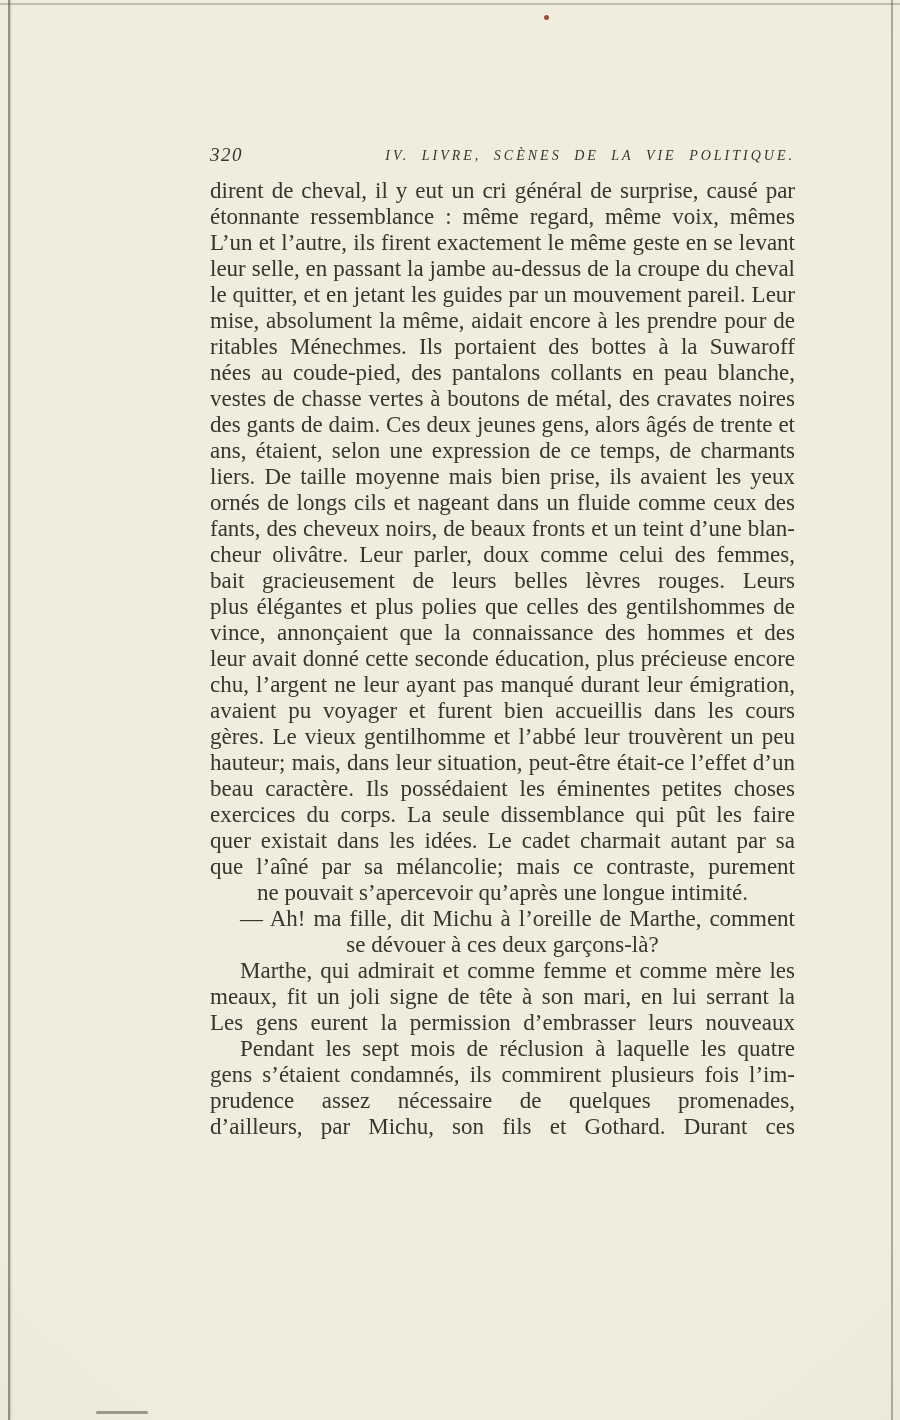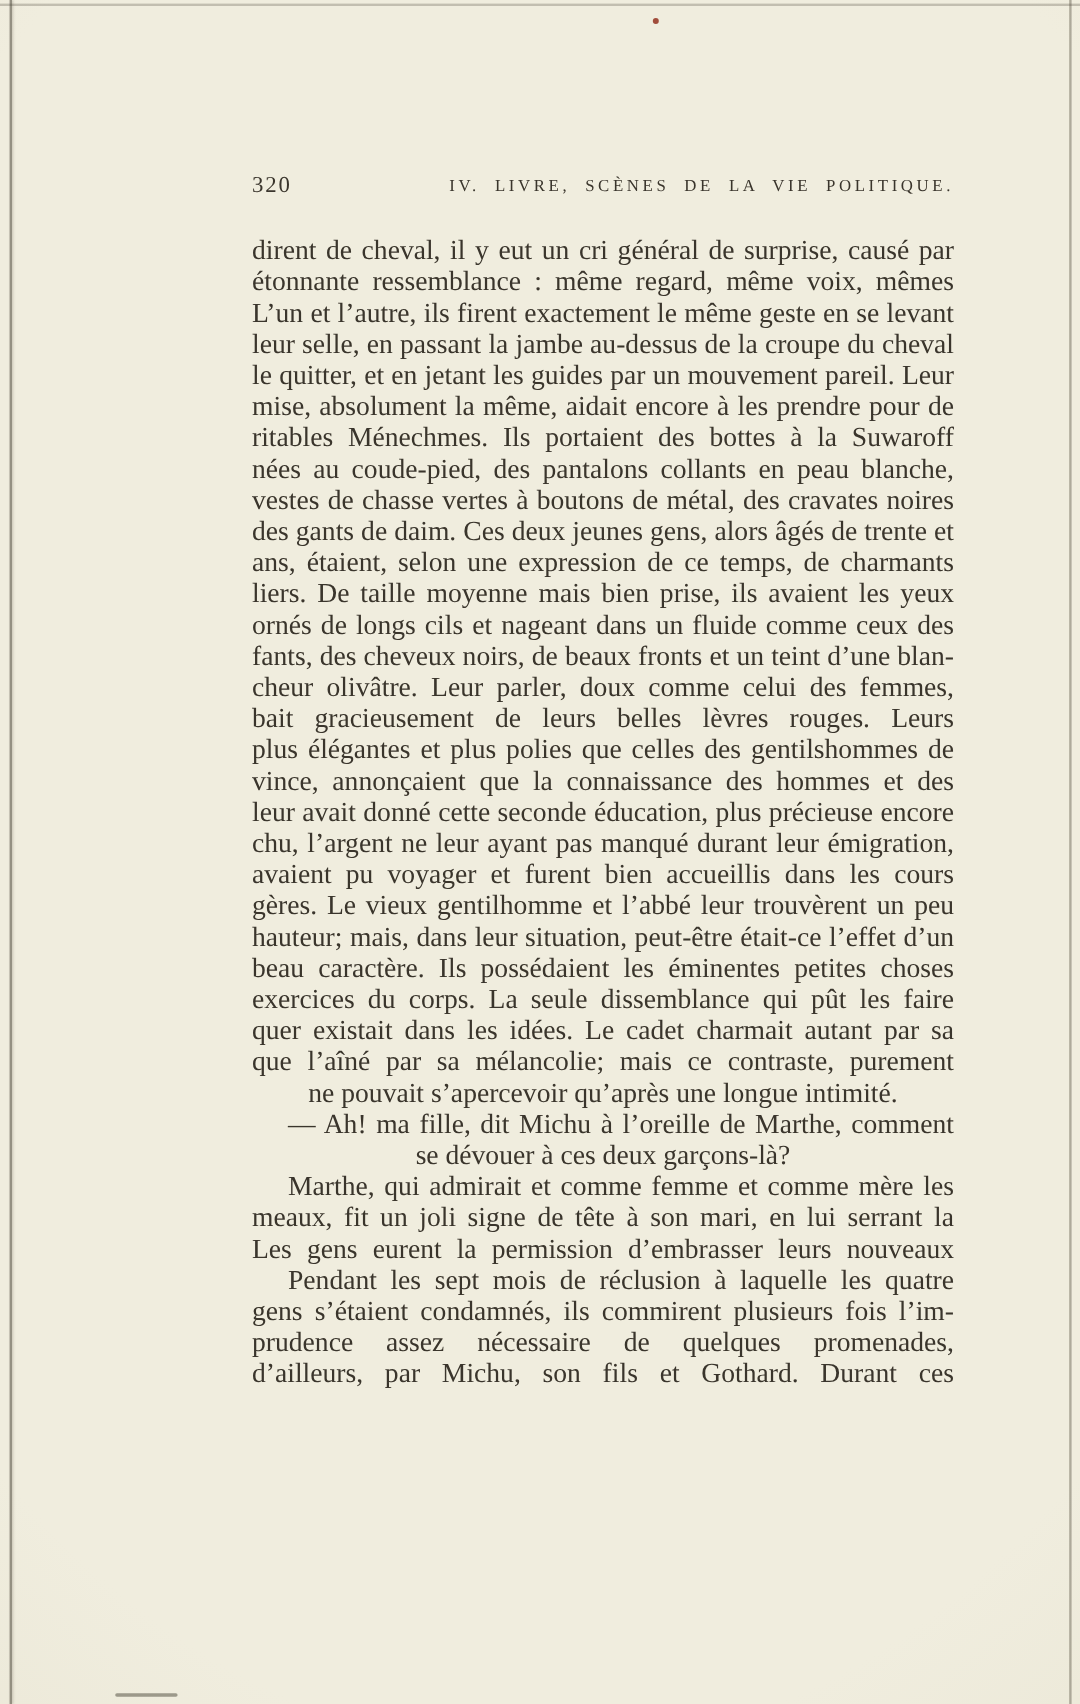--- a/index.html
+++ b/index.html
@@ -23,21 +23,21 @@
   .edge{position:absolute;background:#4a4538;}
   .edge-left{left:8px;top:0;width:2px;height:1420px;opacity:.55;box-shadow:1px 0 2px rgba(70,64,52,.45);}
   .edge-right{right:7px;top:0;width:2px;height:1420px;opacity:.40;}
   .edge-top{left:0;top:3px;width:900px;height:2px;opacity:.28;}
   .edge-bottom{left:96px;bottom:6px;width:52px;height:3px;opacity:.5;border-radius:2px;}
   .speck-red{
     position:absolute;left:544px;top:15px;width:5px;height:5px;border-radius:50%;
     background:var(--speck);opacity:.85;
   }
   .content{position:absolute;left:210px;top:144px;width:585px;color:var(--ink);}
-  .header{position:relative;height:26px;margin-bottom:26px;}
+  .header{position:relative;height:26px;margin-bottom:8px;font-style:italic;}
   .pagenum{position:absolute;left:0;top:0;font-size:19px;letter-spacing:1.5px;}
   .running-title{
     display:block;text-align:right;font-size:14px;
     letter-spacing:3px;word-spacing:6px;padding-top:4px;white-space:nowrap;
   }
   .body-text{font-size:23px;line-height:26px;}
   .line{
     text-align:justify;
     text-align-last:justify;
     height:26px;overflow:hidden;

